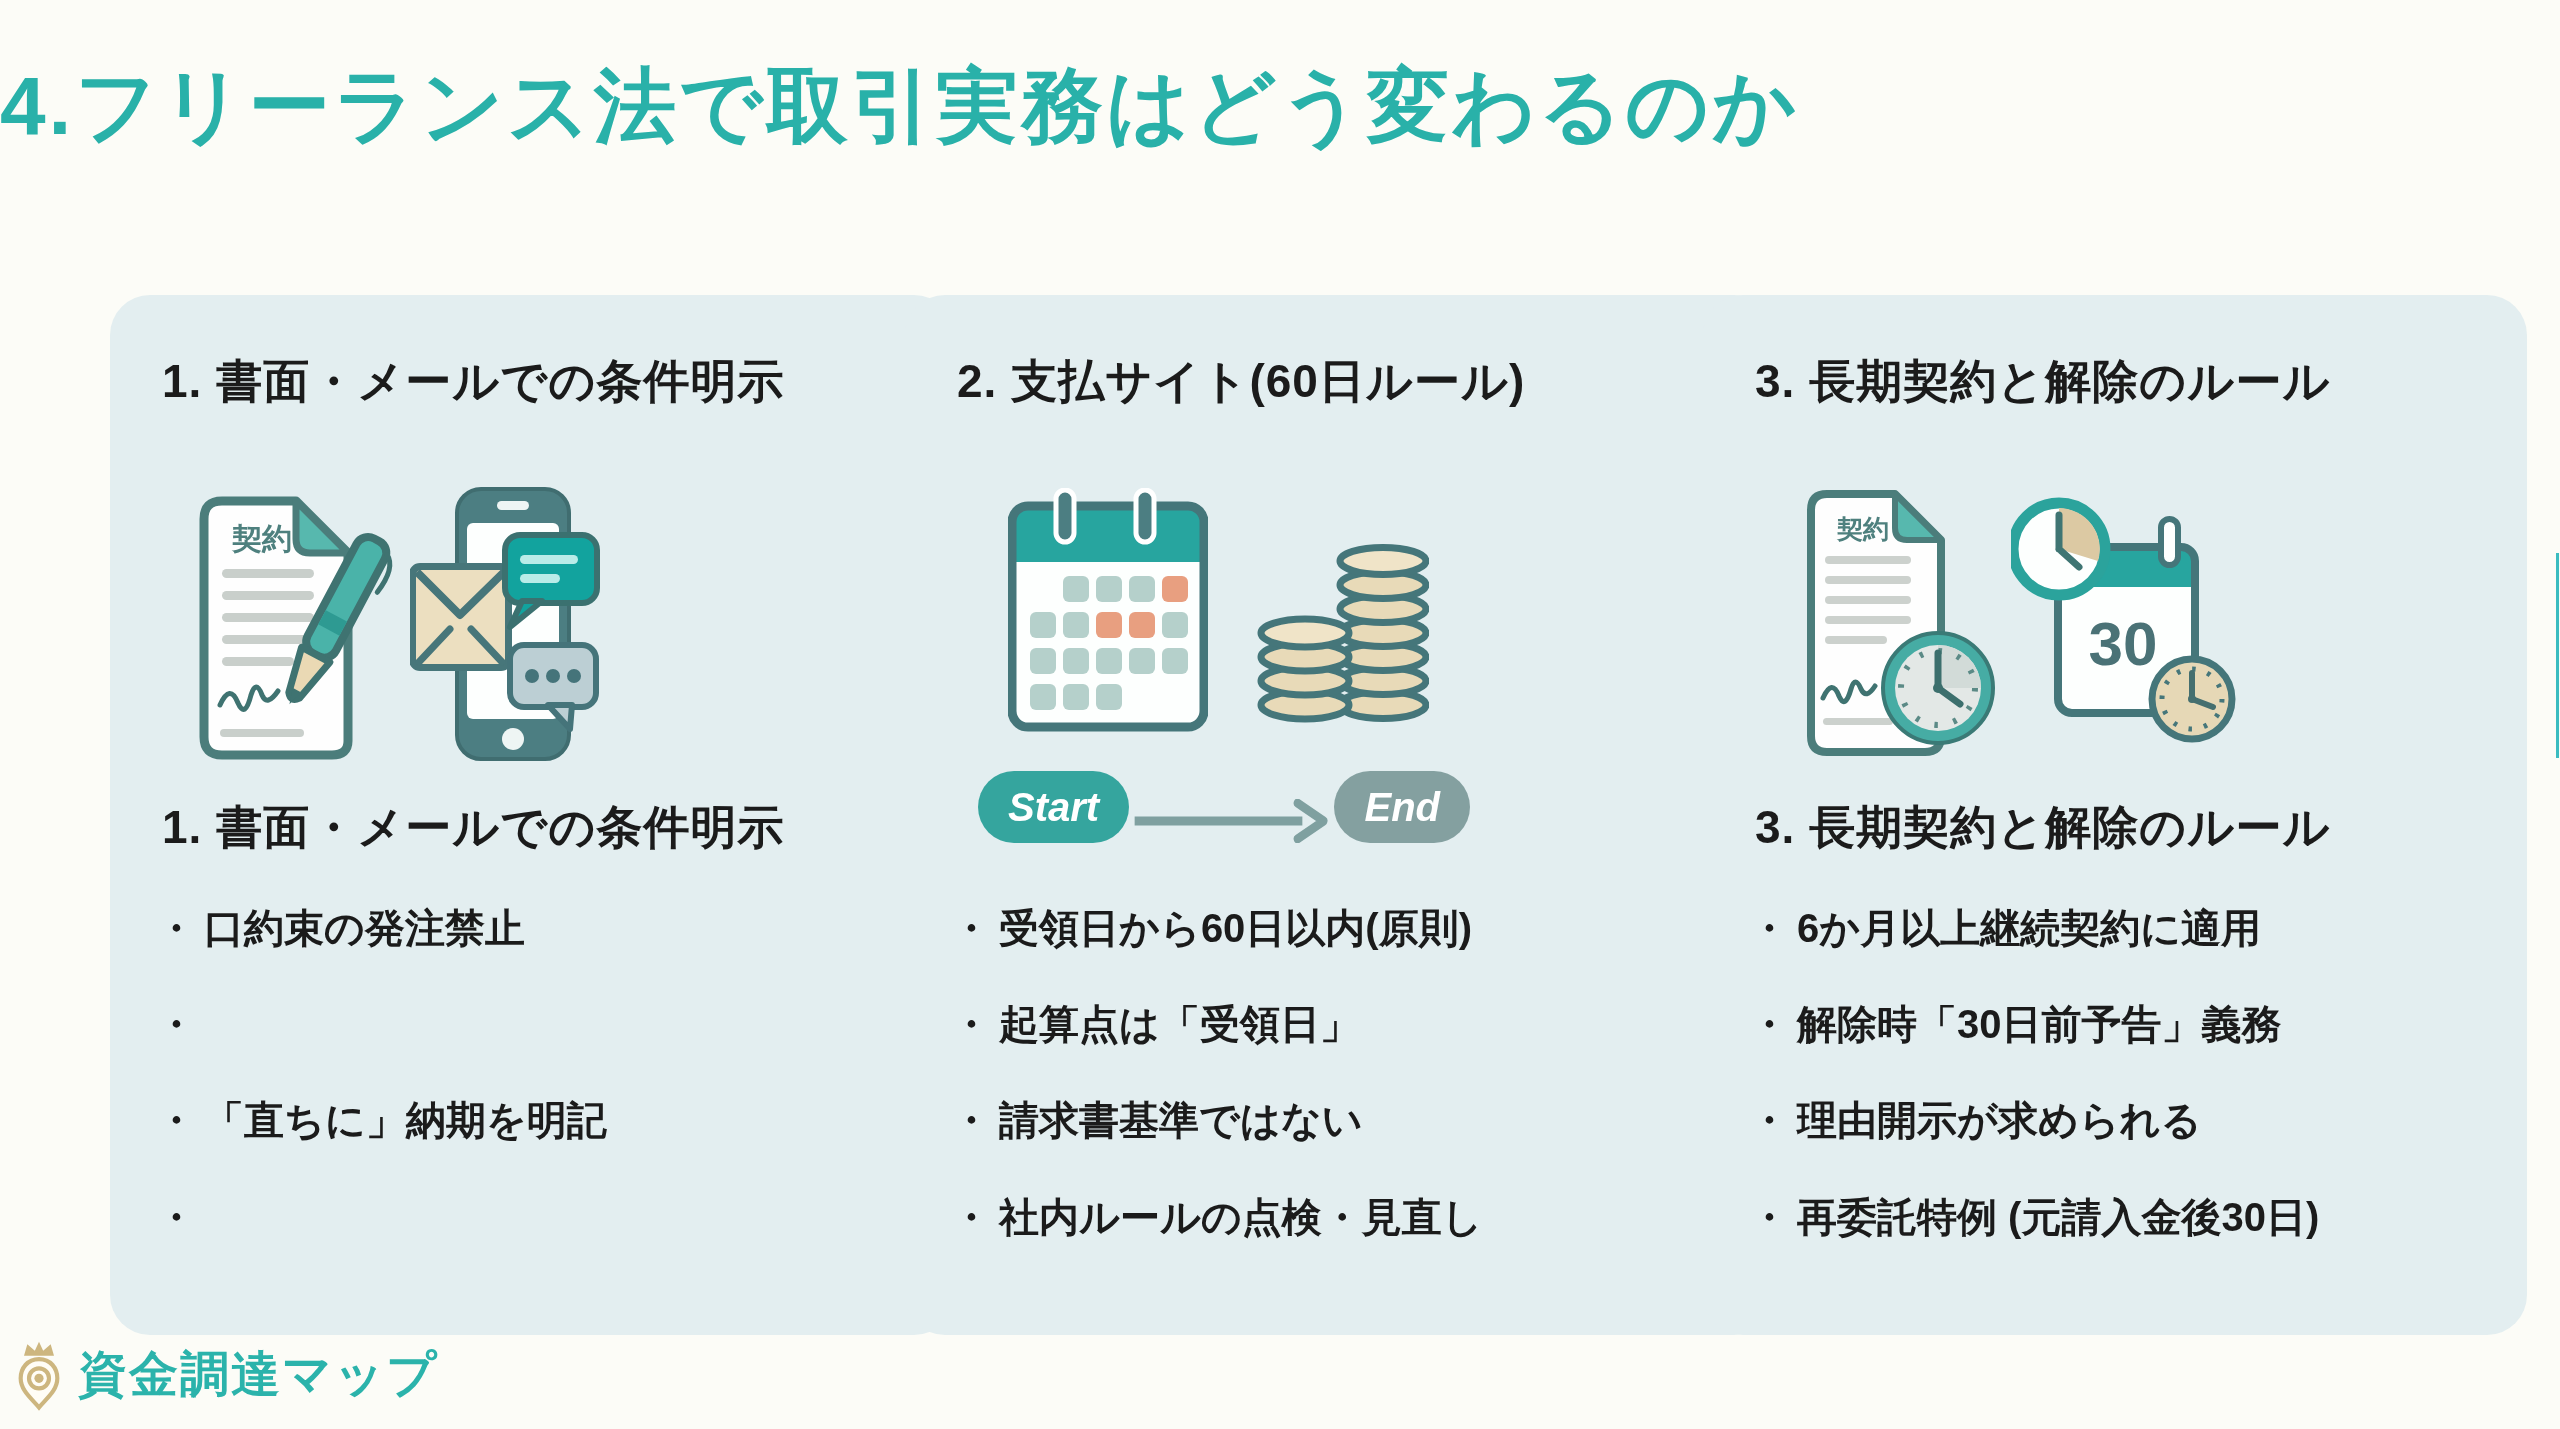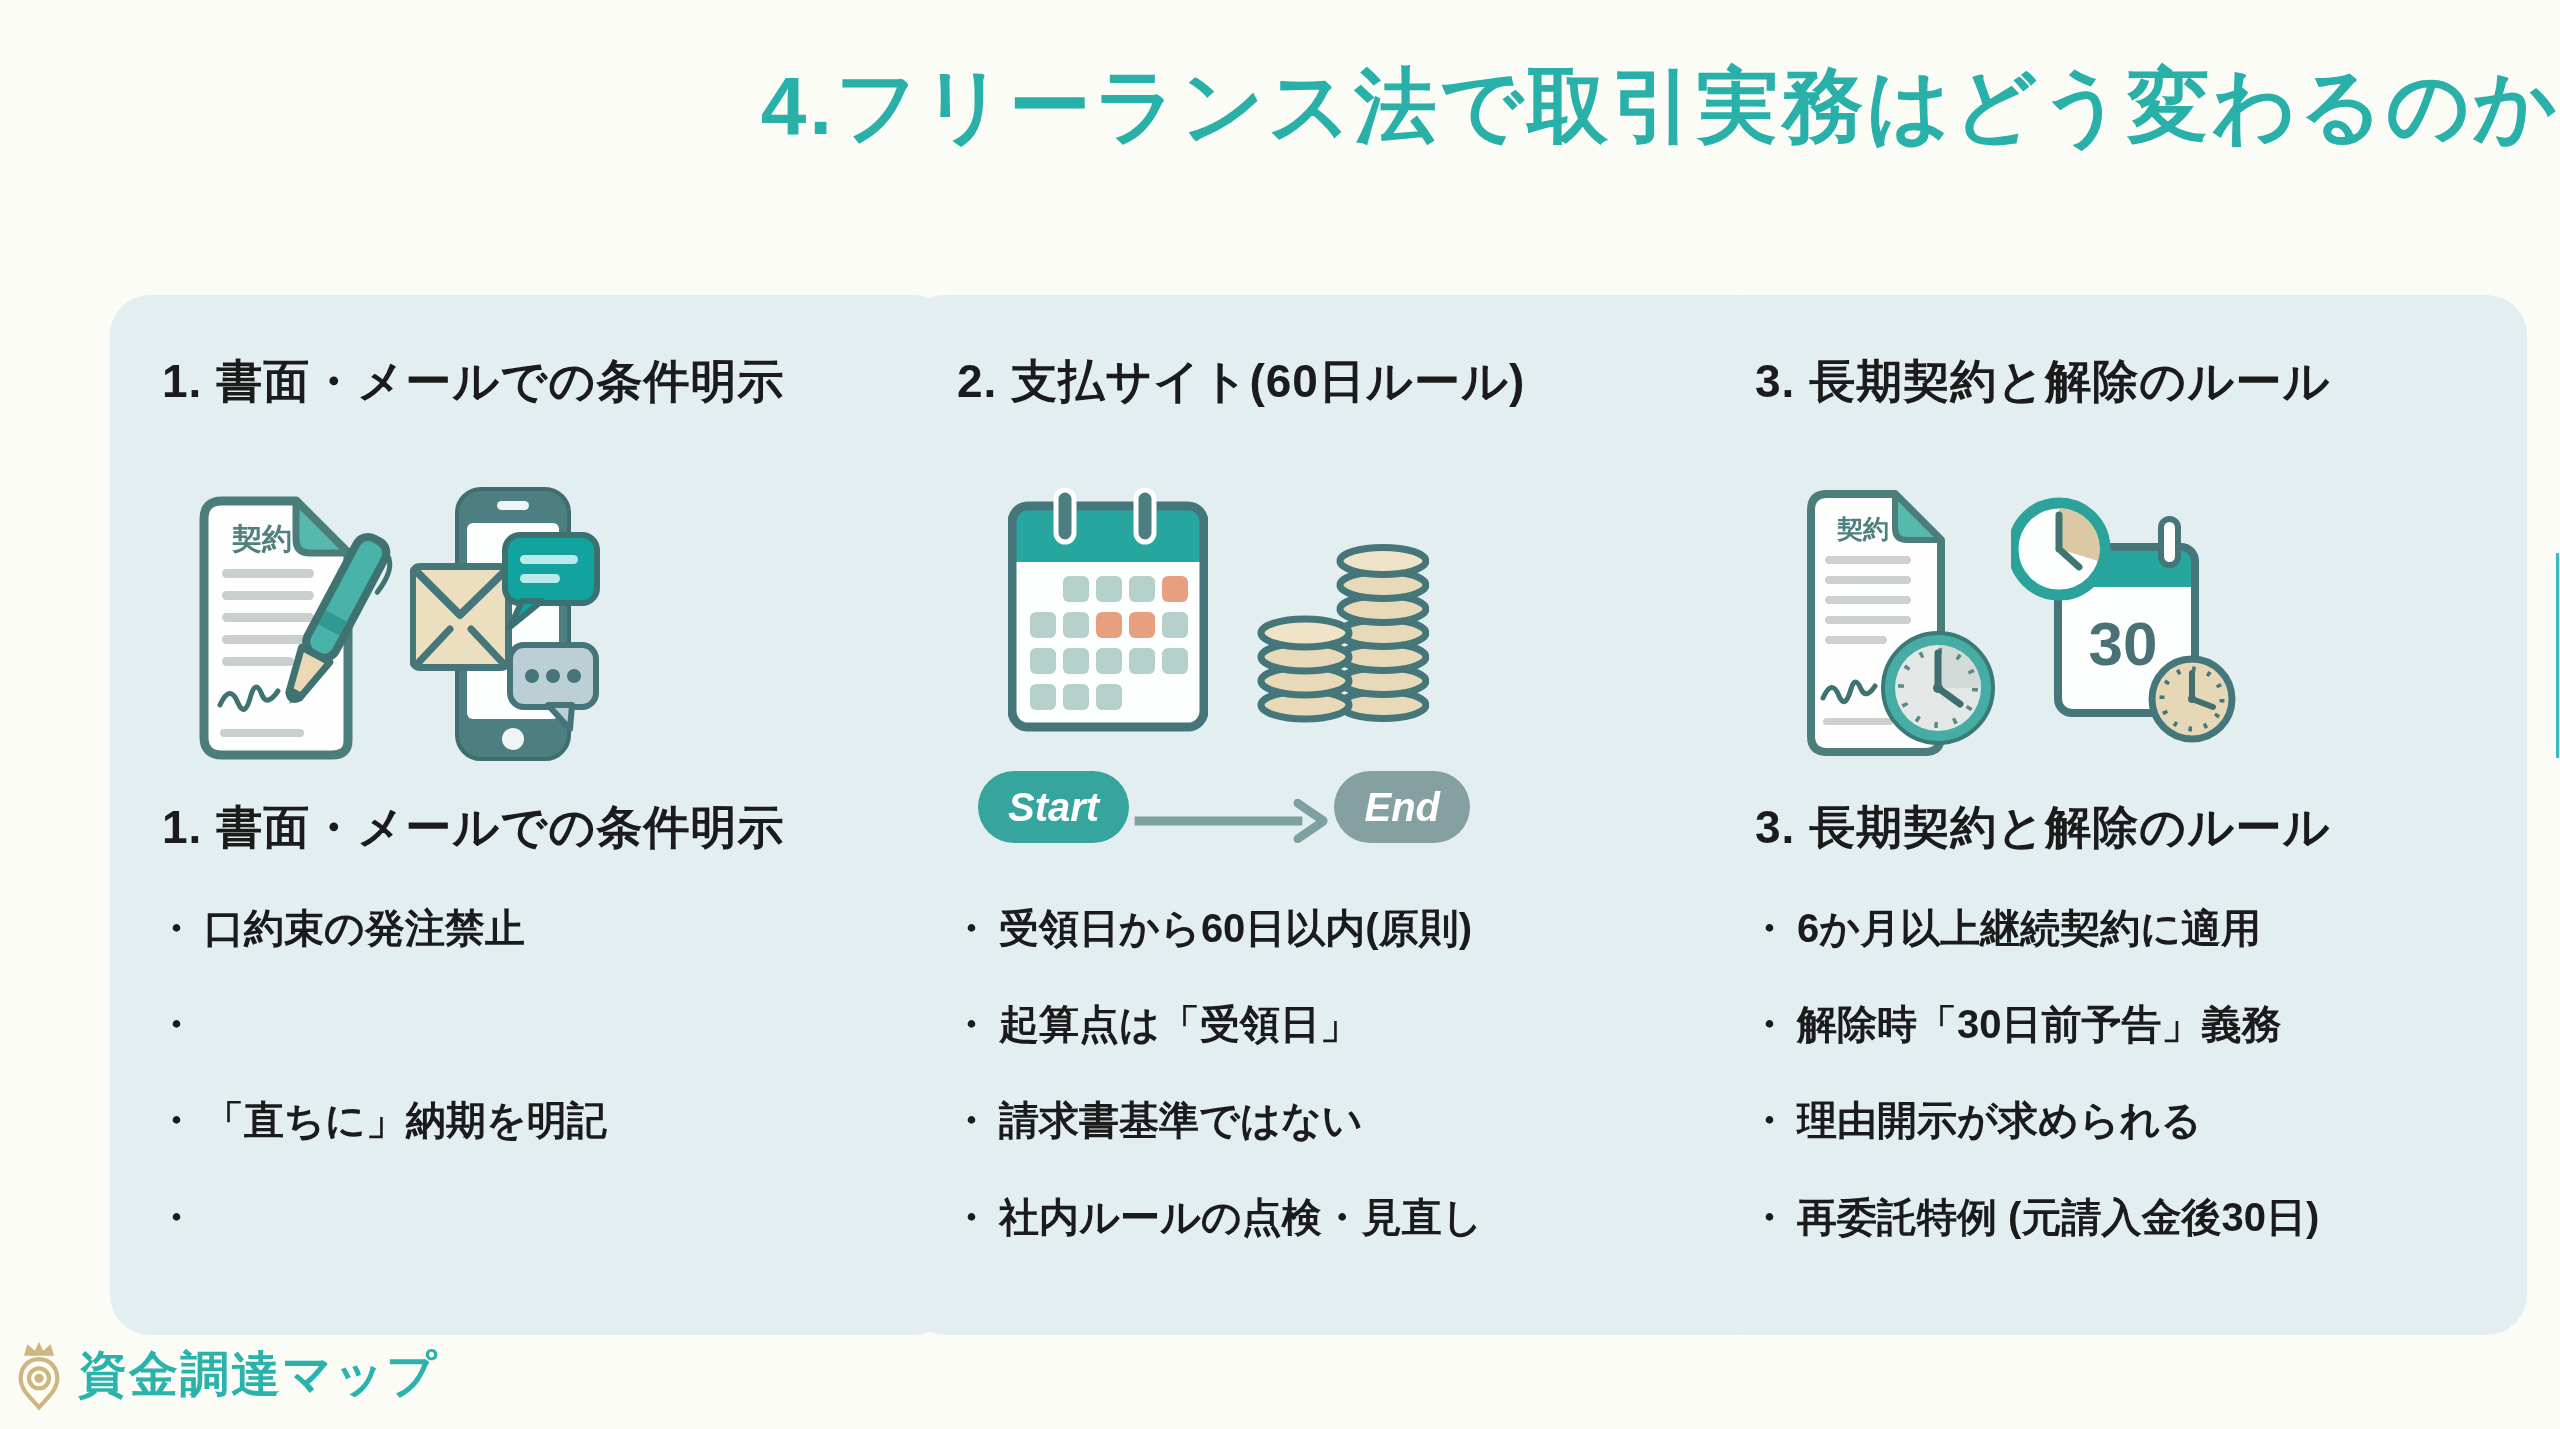--- a/index.html
+++ b/index.html
@@ -2,21 +2,21 @@
 <html><head>
 <meta charset="utf-8">
 <style>
   html,body{margin:0;padding:0;}
   body{
     width:2560px;height:1429px;position:relative;overflow:hidden;
     background:#fcfcf7;color:#1b1b1b;
     font-family:"Liberation Sans","DejaVu Sans",sans-serif;
   }
   .title{
-    position:absolute;top:52px;left:0;width:100%;text-align:right;
+    position:absolute;top:52px;left:0;width:100%;text-align:left;
     font-size:82px;font-weight:bold;color:#29b1a9;letter-spacing:3px;white-space:nowrap;
   }
   .card{
     position:absolute;top:295px;height:1040px;background:#e3eef0;border-radius:40px;
   }
   .card.c1{left:110px;width:844px;}
   .card.c2{left:905px;width:869px;}
   .card.c3{left:1703px;width:824px;}
   .card-header{
     position:absolute;left:52px;top:56px;font-size:46px;font-weight:bold;

